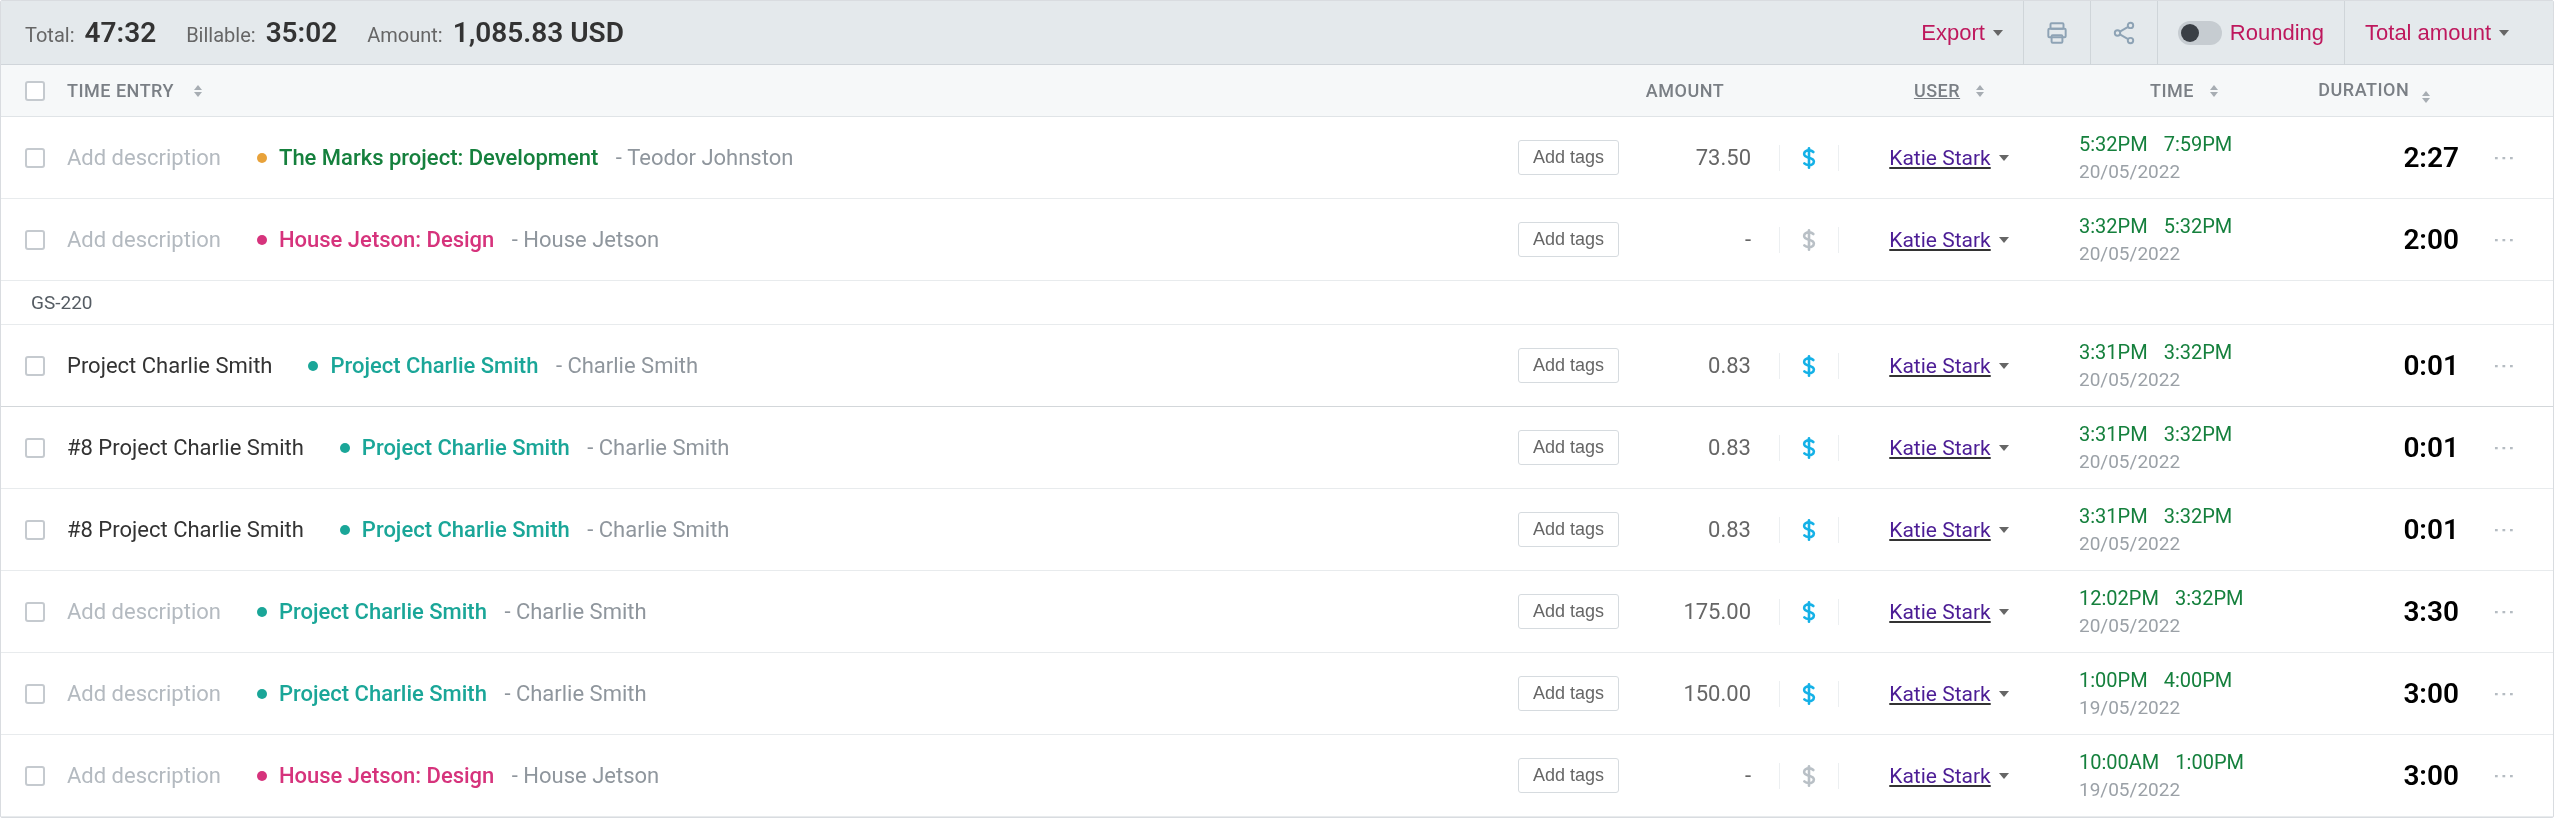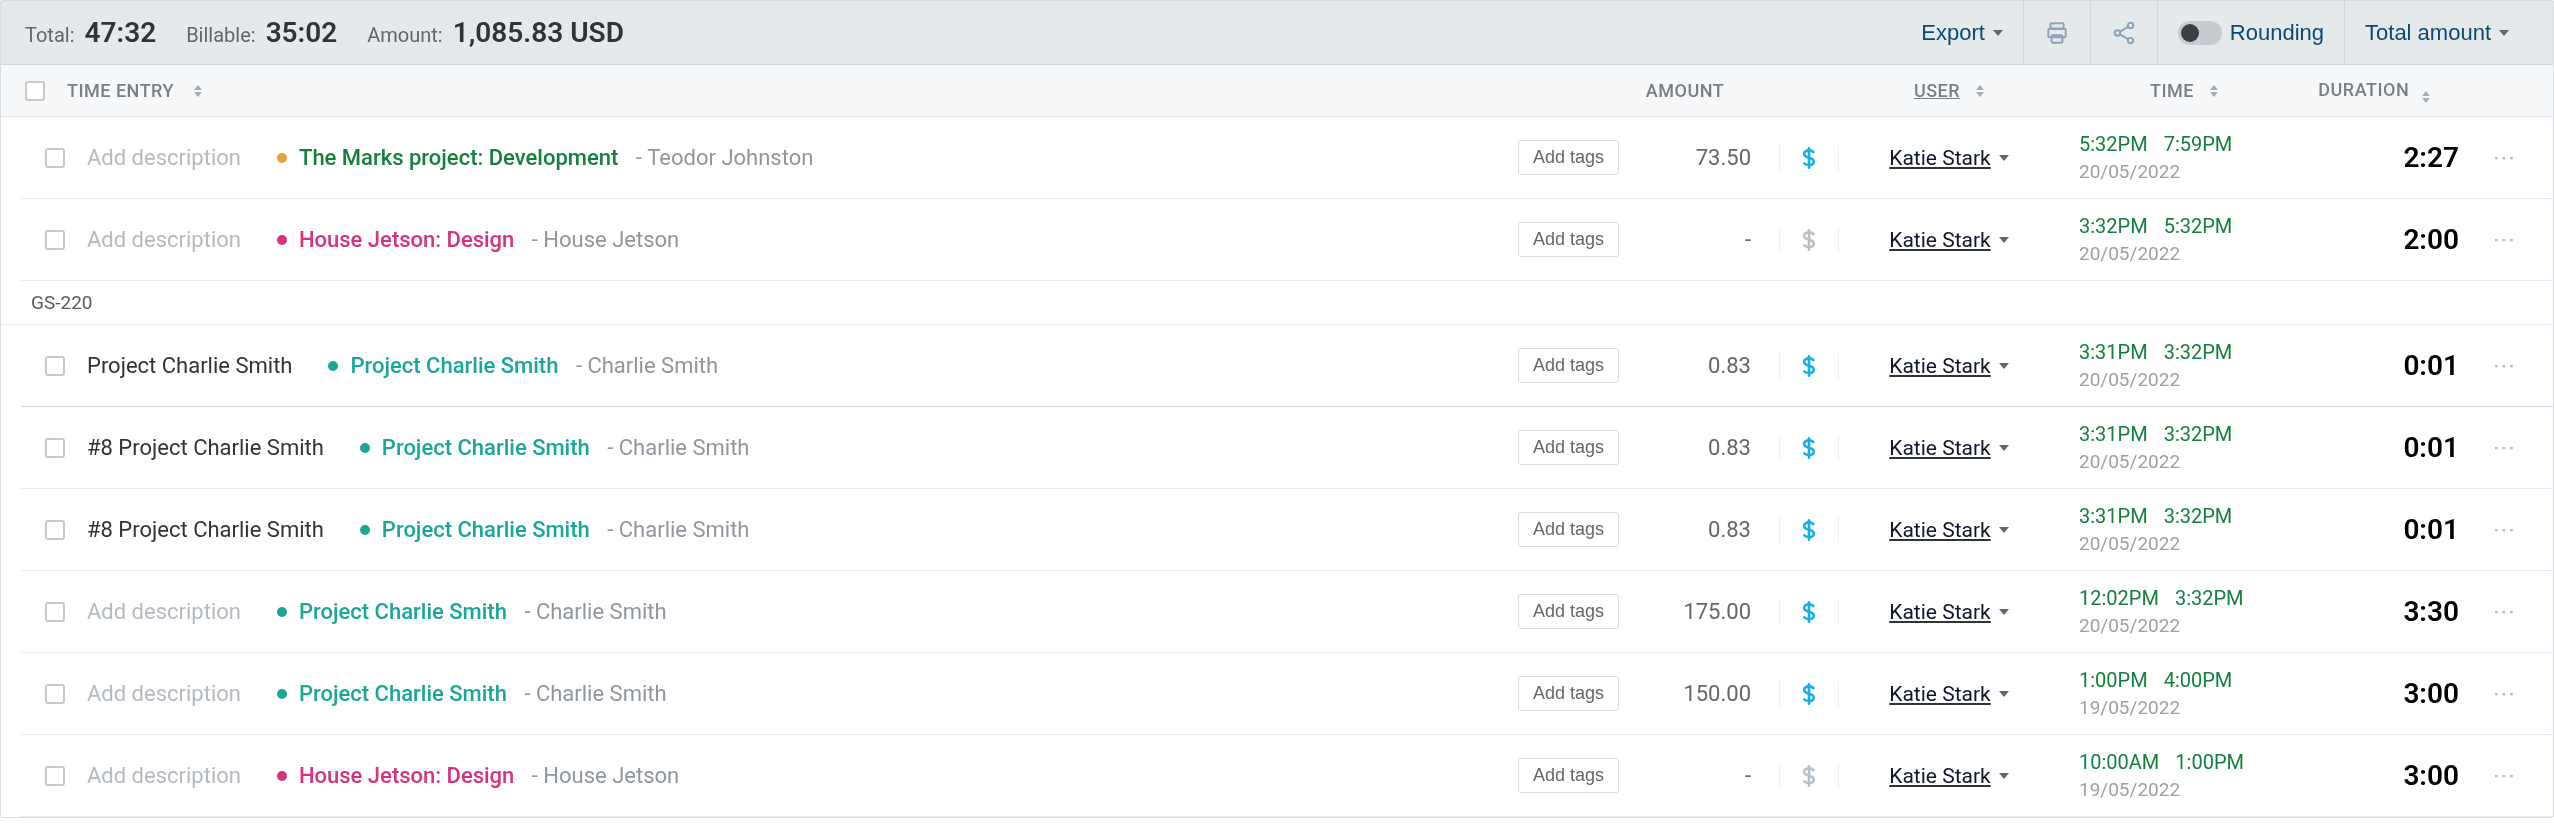--- a/index.html
+++ b/index.html
@@ -22,21 +22,21 @@
     height: 64px;
     padding: 0 24px;
   }
   .stats { display: flex; align-items: baseline; gap: 10px; }
   .stat-label { font-size: 20px; color: #666; }
   .stat-value { font-size: 28px; font-weight: 600; color: #333; margin-right: 20px; }
   .topbar-right { margin-left: auto; display: flex; align-items: center; }
   .btn {
     display: inline-flex; align-items: center; gap: 8px;
     background: transparent;
-    color: #0c4a6e; font-size: 22px;
+    color: #be185d; font-size: 22px;
     padding: 10px 20px; cursor: pointer;
     border: none;
     border-left: 1px solid #cfd5d9;
     height: 64px;
   }
   .btn.first { border-left: none; }
   .btn svg { width: 26px; height: 26px; }
   .icon-cell svg { width: 26px; height: 26px; }
   .caret-down {
     display: inline-block; width: 0; height: 0;
@@ -81,36 +81,36 @@
   }
   .sort .up { border-bottom: 5px solid #a7adb3; }
   .sort .down { border-top: 5px solid #a7adb3; }
   .group-row {
     padding: 10px 30px; font-size: 19px; color: #555c63;
     border-bottom: 1px solid #e8ebed;
   }
   .entry-row {
     display: flex; align-items: center;
     border-bottom: 1px solid #e8ebed;
-    height: 82px; padding: 0 24px; margin-left: 20px;
+    height: 82px; padding: 0 24px;
   }
   .entry-row.emph { border-bottom: 1px solid #d3d7da; }
   .desc-placeholder { color: #b4bac0; font-size: 22px; }
   .desc-text { color: #333; font-size: 22px; }
   .dot { width: 10px; height: 10px; border-radius: 50%; display: inline-block; }
   .proj { font-size: 22px; font-weight: 500; }
   .client { font-size: 22px; color: #8f969d; }
   .add-tags-btn {
     border: 1px solid #d6dbdf; background: #fff; color: #666;
     padding: 6px 14px; font-size: 18px; border-radius: 3px; cursor: pointer;
   }
   .amount-val { font-size: 22px; color: #666; }
   .bill-icon.active { color: #14b1e7; }
   .bill-icon.inactive { color: #b9c0c6; }
-  .user-val { font-size: 21px; color: #0f172a; }
+  .user-val { font-size: 21px; color: #4c1d95; }
   .times { font-size: 20px; color: #15803d; display: flex; gap: 16px; }
   .date { font-size: 19px; color: #9ba1a7; margin-top: 4px; }
   .duration-val { font-size: 28px; font-weight: 600; color: #000000; }
   .kebab { color: #b5bcc2; font-size: 18px; letter-spacing: -1px; cursor: pointer; writing-mode: vertical-rl;}
   .kebab-dots::before { content: "⋮"; font-size: 22px; }
   .hlabel { letter-spacing: 0.5px; }
 </style>
 </head>
 <body>
 

